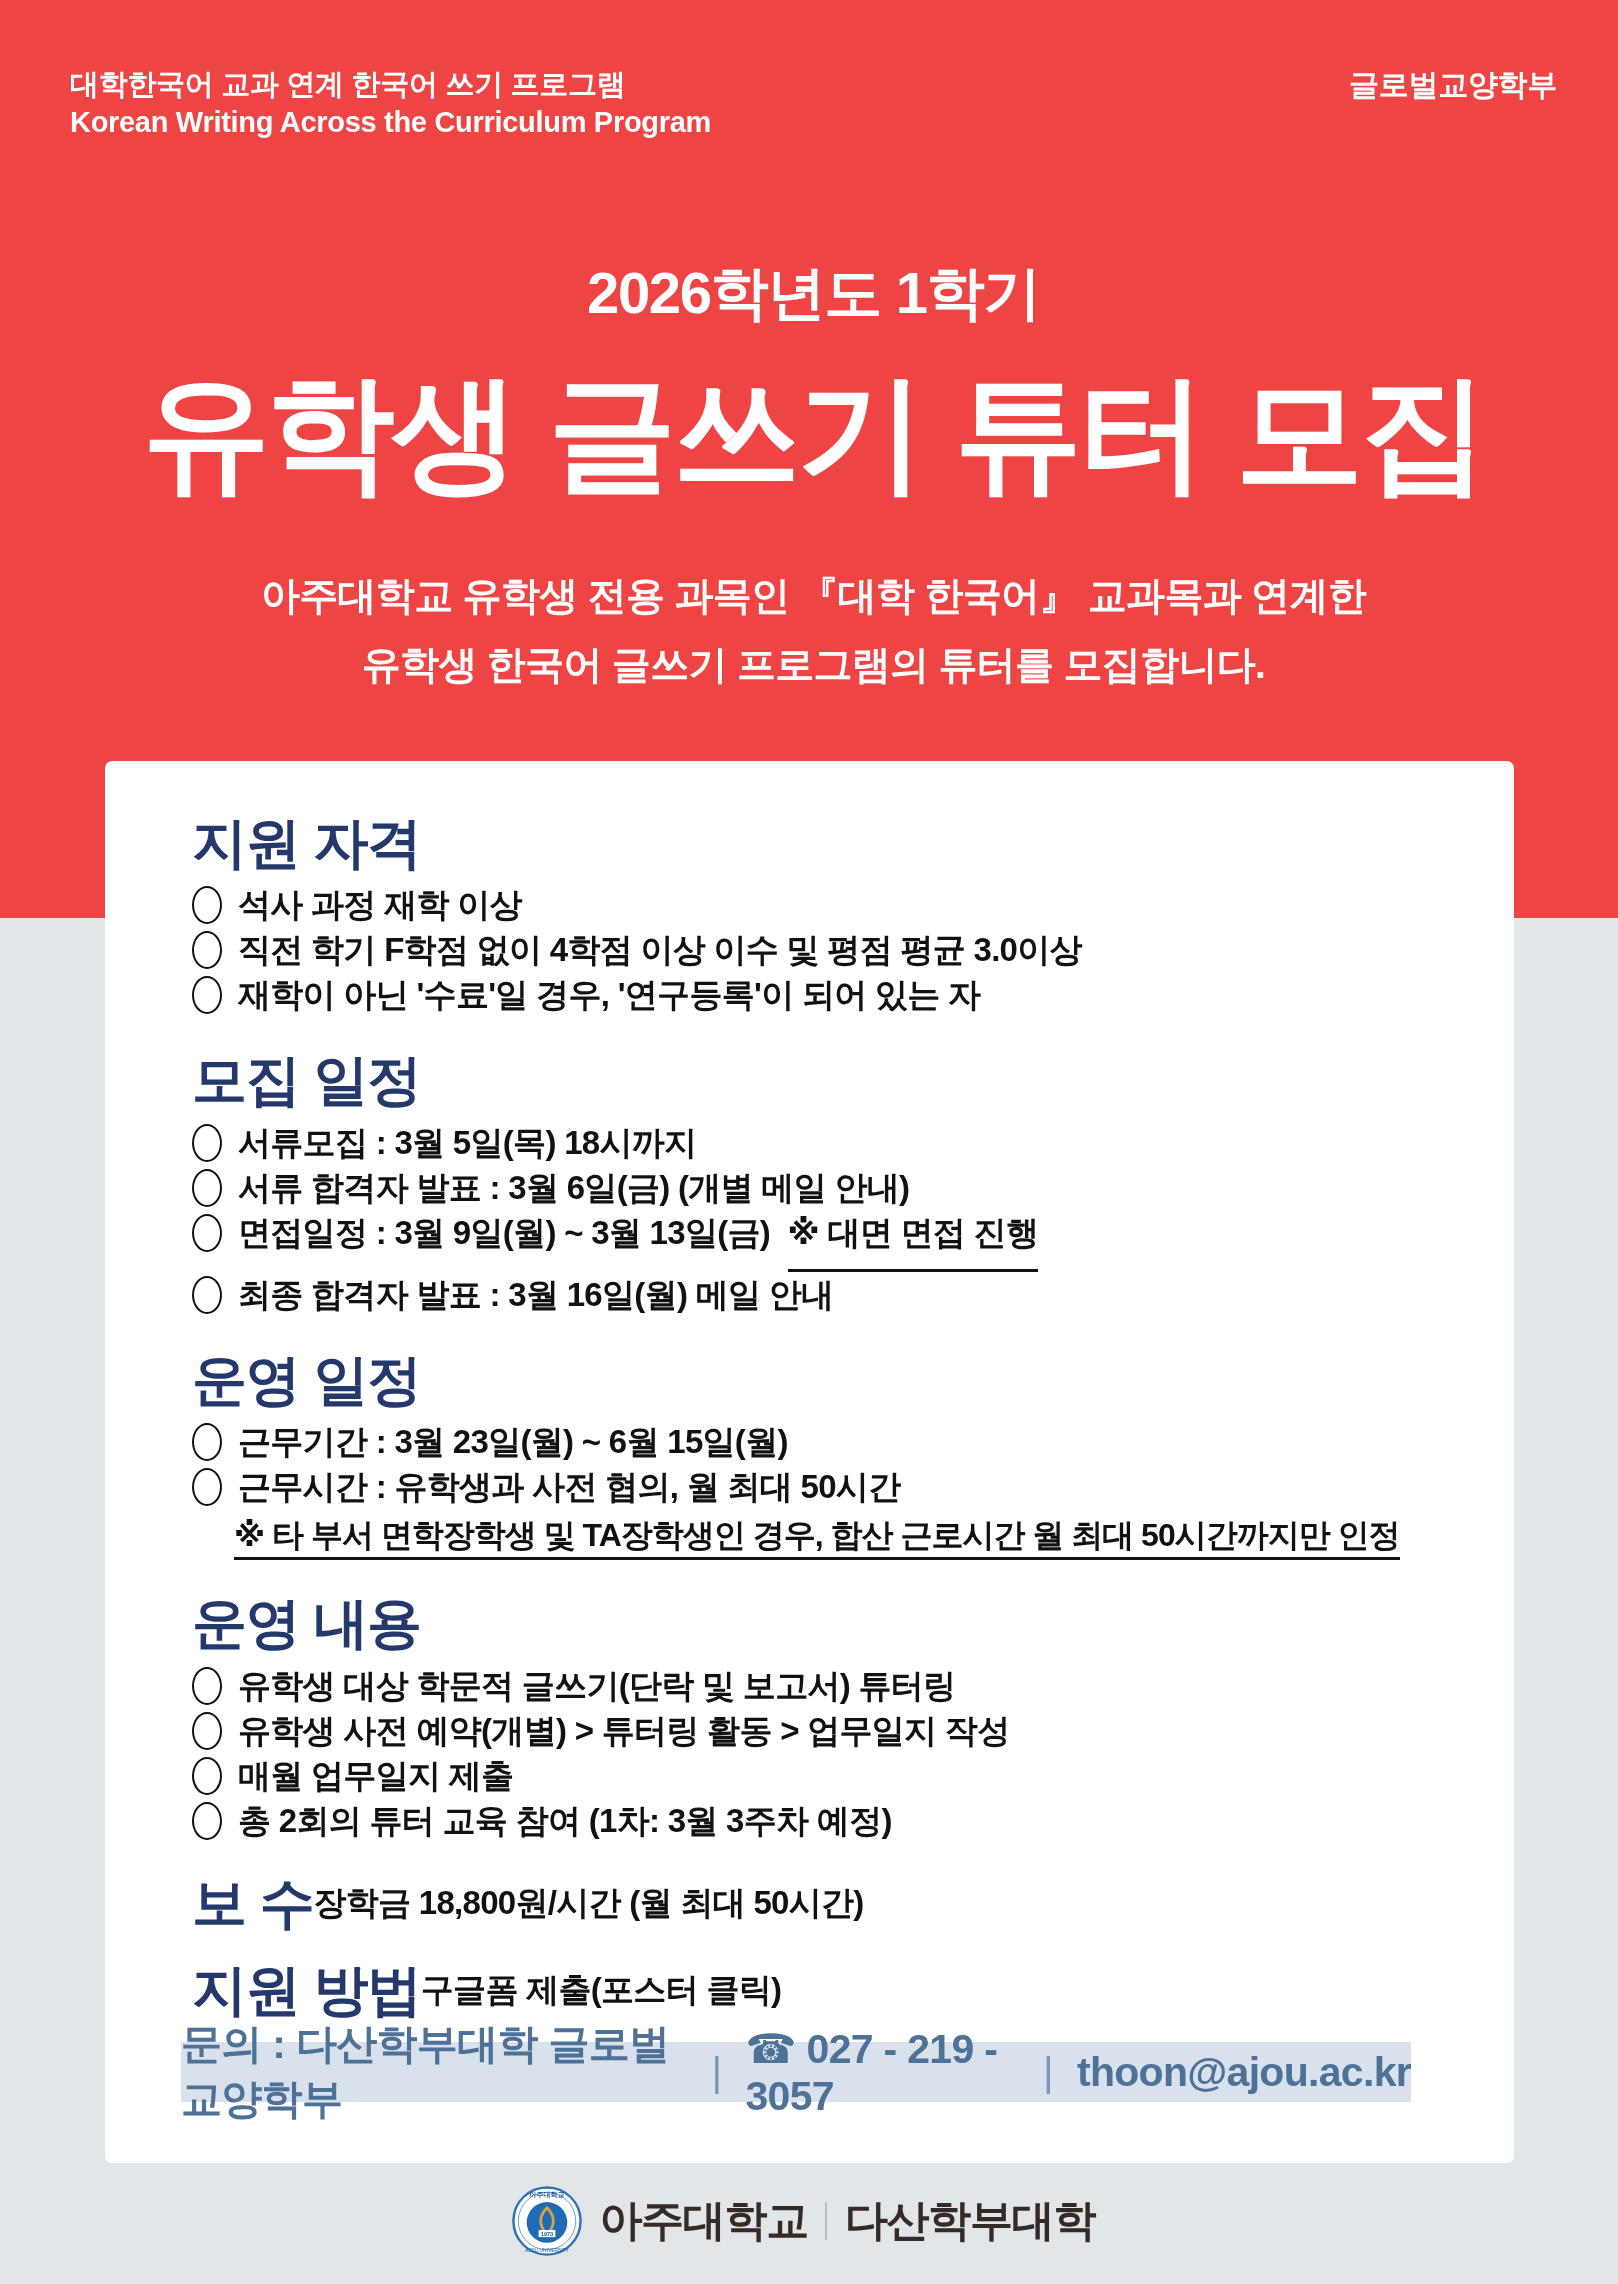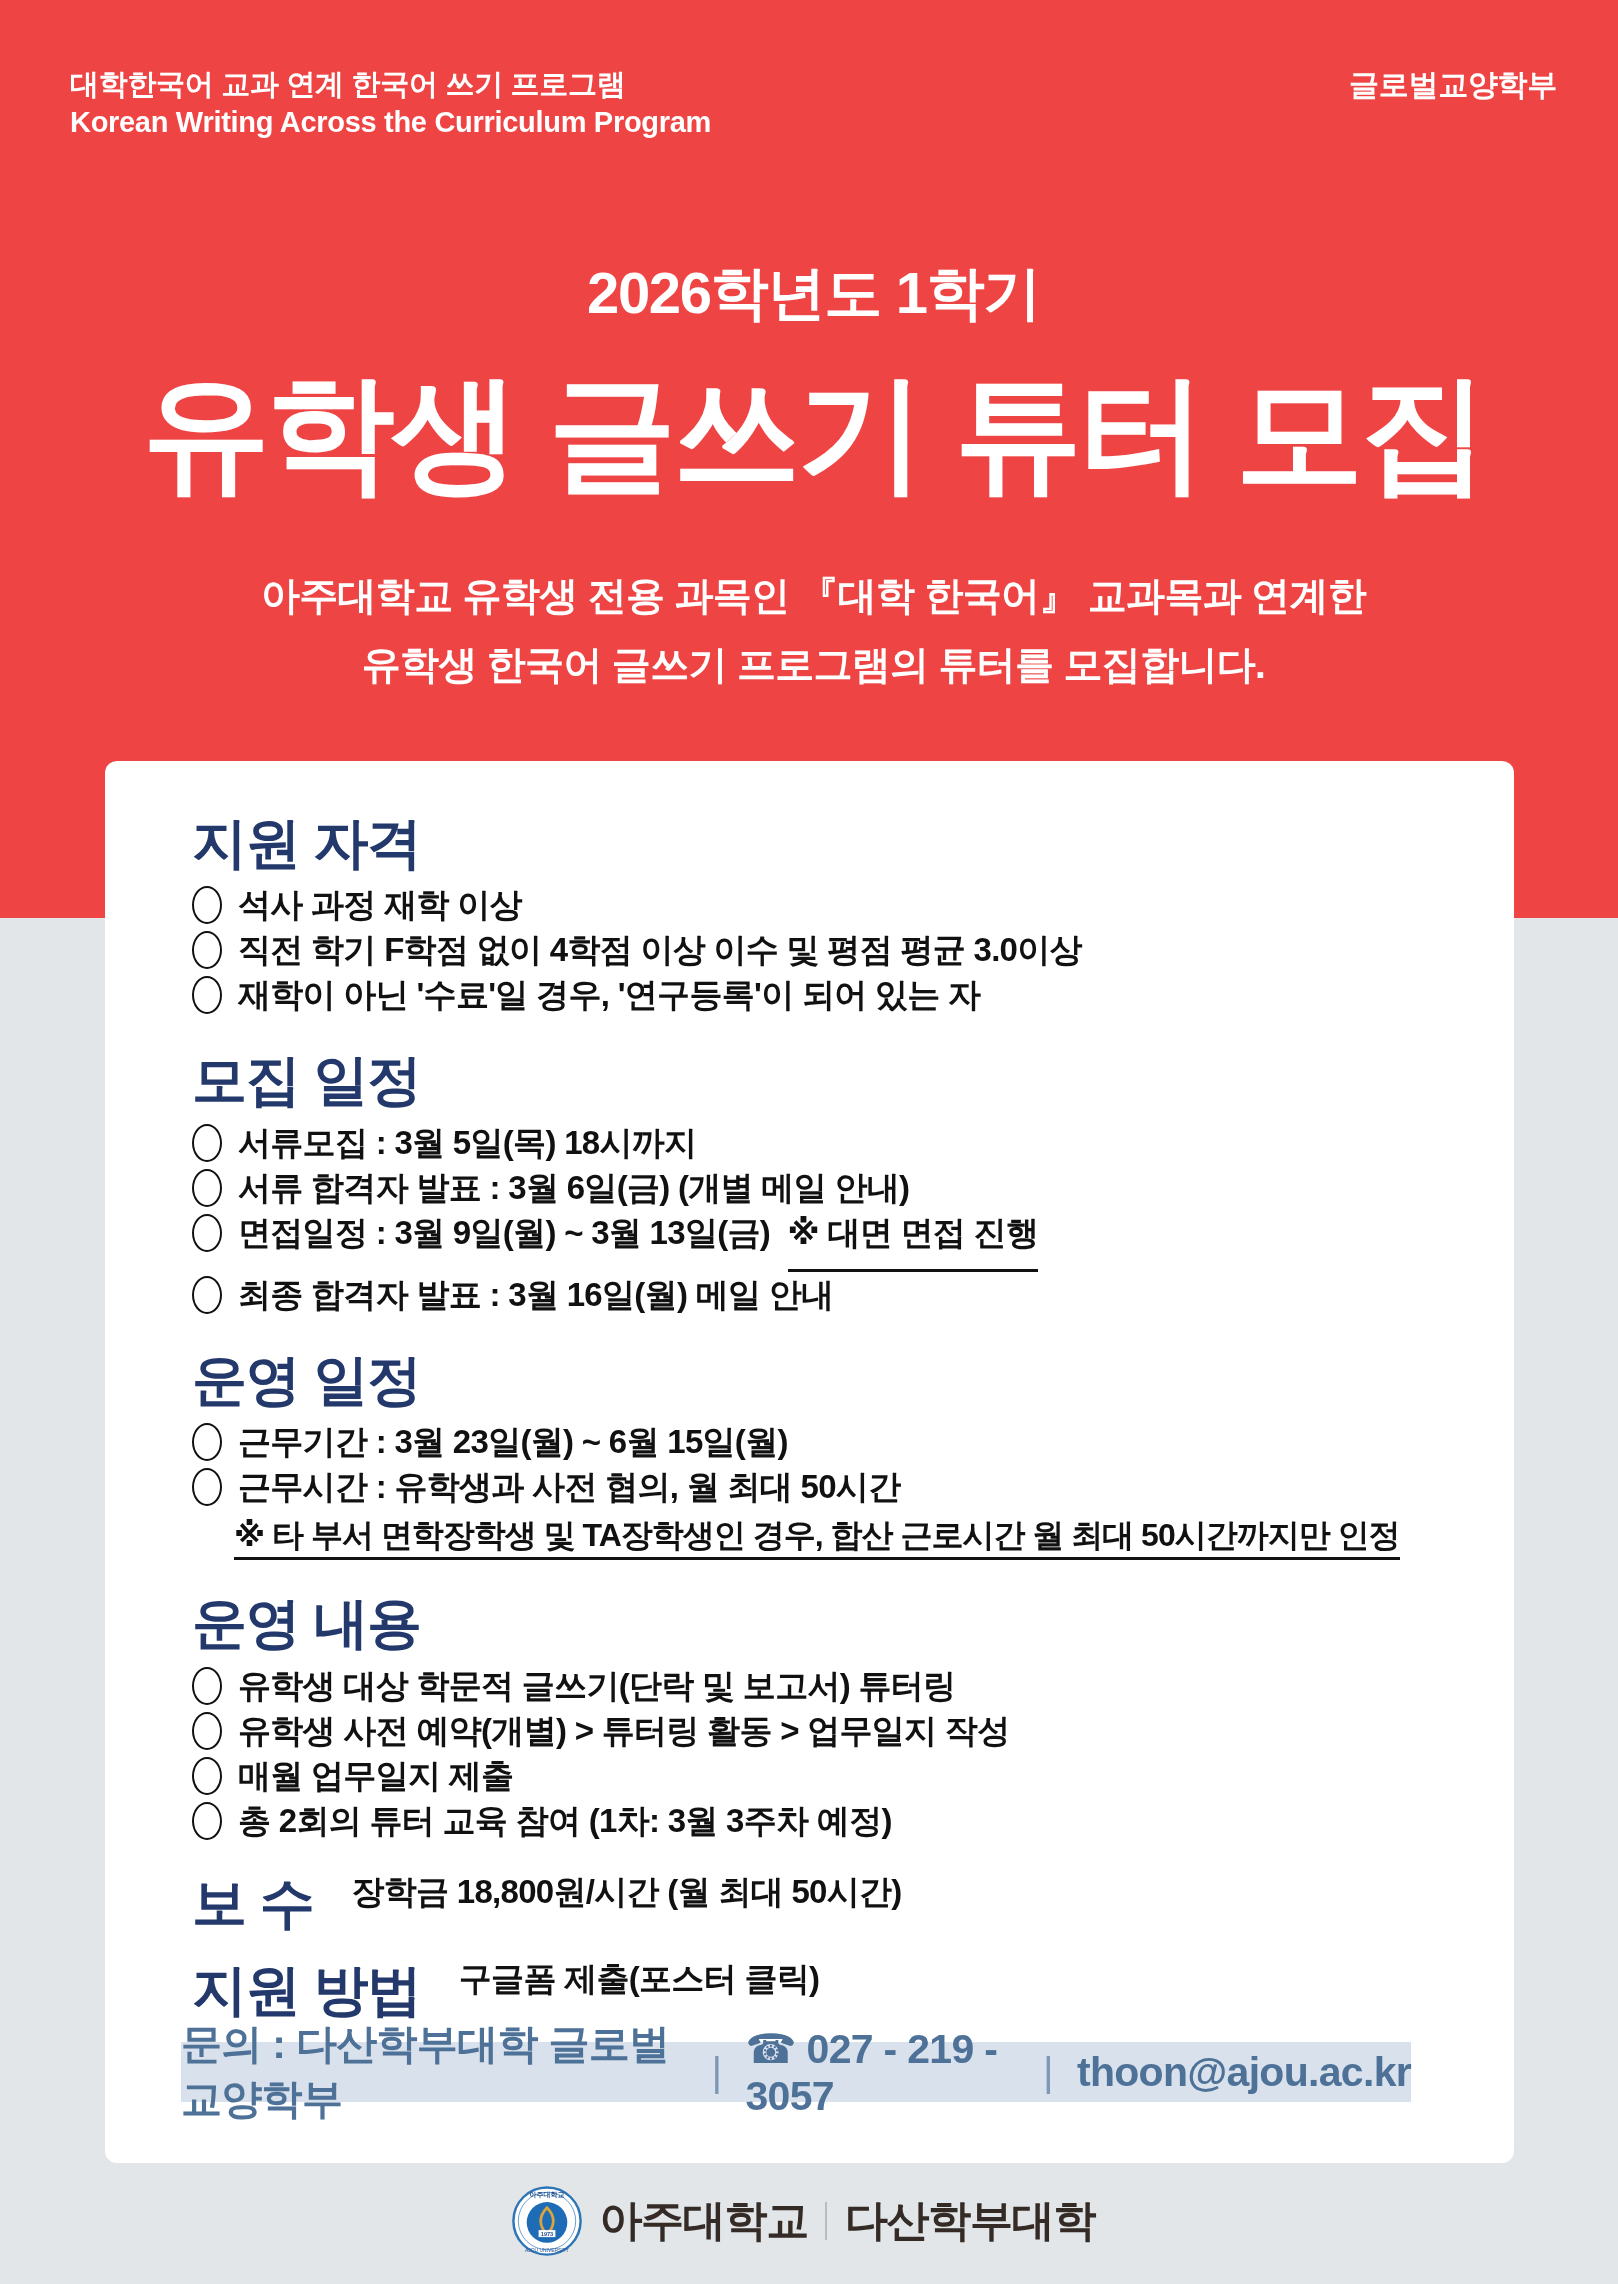--- a/index.html
+++ b/index.html
@@ -65,21 +65,21 @@
     line-height: 1.78;
   }
   
   .card {
     position: absolute;
     left: 105px;
     top: 761px;
     width: 1409px;
     height: 1402px;
     background: #ffffff;
-    border-radius: 12px;
+    border-radius: 7px;
     padding: 49px 91px 40px 87px;
   }
   .section-heading {
     font-size: 55px;
     font-weight: 800;
     color: #24396b;
     letter-spacing: -1.3px;
     line-height: 67px;
   }
   .item-list { margin-top: 5.4px; }
@@ -114,21 +114,21 @@
     font-weight: 800;
     color: #111111;
     letter-spacing: -1px;
     line-height: 40px;
     border-bottom: 3.4px solid #111111;
     display: inline-block;
     padding-bottom: 2.7px;
   }
   .inline-row {
     display: flex;
-    gap: 38px;
+    align-items: center;
   }
   .inline-row.pay { margin-top: 27px; }
   .inline-row.apply { margin-top: 20px; }
   .inline-text {
     font-size: 33px;
     font-weight: 600;
     color: #111111;
     letter-spacing: -0.7px;
   }
   .contact-bar {

